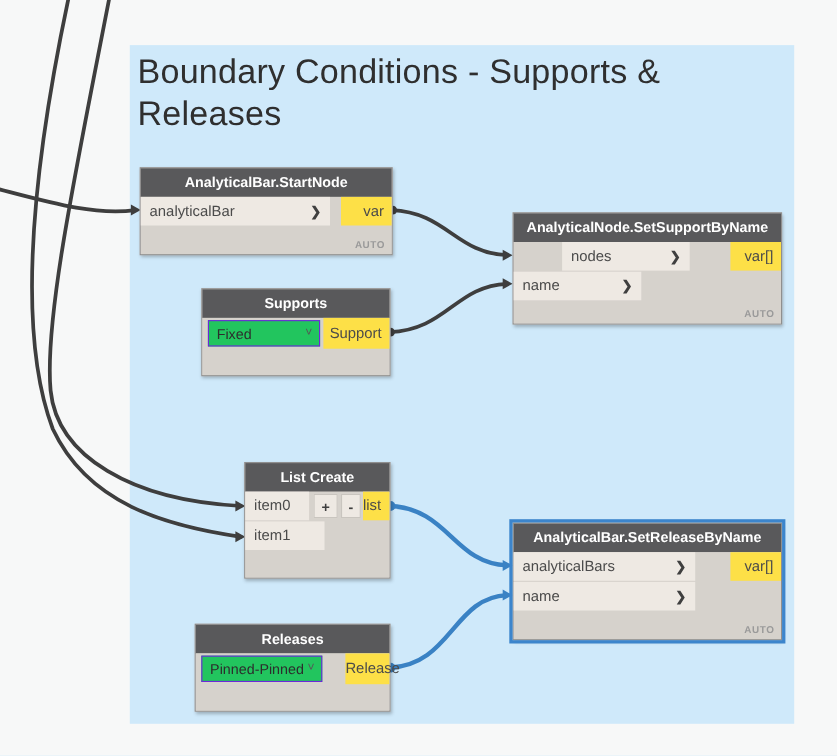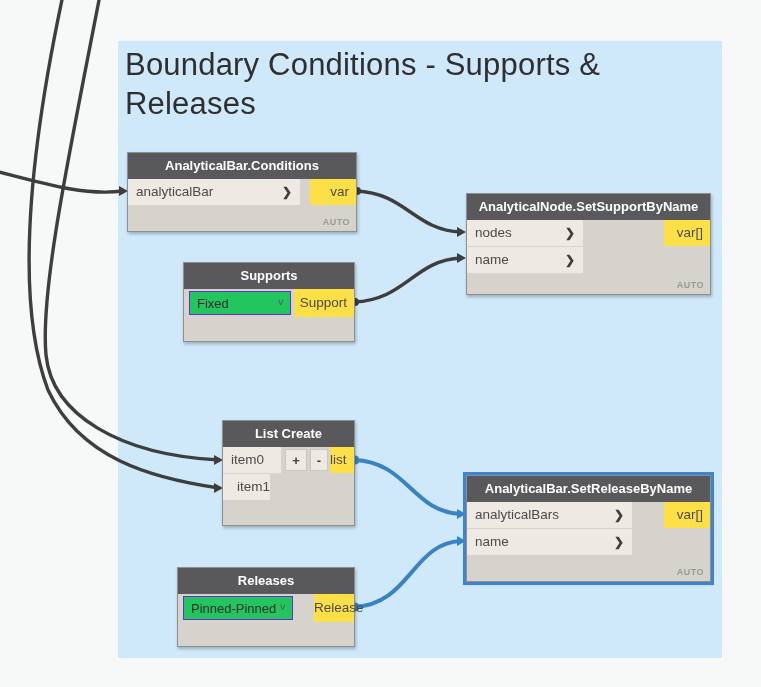--- a/index.html
+++ b/index.html
@@ -95,21 +95,21 @@
   </g>
   <g fill="#3a82c4">
     <polygon points="457,509 466,514 457,519"></polygon>
     <polygon points="457,536 466,541 457,546"></polygon>
     <circle cx="355" cy="460" r="4.5"></circle>
     <circle cx="355" cy="607" r="4.5"></circle>
   </g>
 </svg>
 
 <div class="node" style="left:127px;top:152px;width:228px;">
-  <div class="node-header">AnalyticalBar.Conditions</div>
+  <div class="node-header">AnalyticalBar.StartNode</div>
   <div class="node-body" style="height:52px;">
     <div class="in-port" style="width:172px;">
       <span>analyticalBar</span>
       <span class="chev">❯</span>
     </div>
     <div class="out-port" style="width:46px;">var</div>
     <div class="auto-badge">AUTO</div>
   </div>
 </div>
 
@@ -120,40 +120,40 @@
       <span>Fixed</span>
       <span class="dd-chev">˅</span>
     </div>
     <div class="out-port" style="width:60px;height:28px;line-height:28px;">Support</div>
   </div>
 </div>
 
 <div class="node" style="left:466px;top:193px;width:243px;">
   <div class="node-header">AnalyticalNode.SetSupportByName</div>
   <div class="node-body" style="height:74px;">
-    <div class="in-port" style="width:116px;">
+    <div class="in-port" style="width:116px;margin-left:44px;">
       <span>nodes</span>
       <span class="chev">❯</span>
     </div>
     <div class="in-port" style="width:116px;">
       <span>name</span>
       <span class="chev">❯</span>
     </div>
     <div class="out-port" style="width:46px;">var[]</div>
     <div class="auto-badge">AUTO</div>
   </div>
 </div>
 
 <div class="node" style="left:222px;top:420px;width:131px;">
   <div class="node-header">List Create</div>
   <div class="node-body" style="height:78px;">
     <div class="in-port" style="width:58px;">
       <span>item0</span>
     </div>
-    <div class="in-port" style="width:47px;text-align:right;">
+    <div class="in-port" style="width:72px;">
       <span>item1</span>
     </div>
     <div class="mini-btn" style="left:62px;width:22px;">+</div>
     <div class="mini-btn" style="left:87px;width:18px;">-</div>
     <div class="out-port" style="width:24px;padding-right:20px;">list</div>
   </div>
 </div>
 
 <div class="node selected" style="left:466px;top:475px;width:243px;">
   <div class="node-header">AnalyticalBar.SetReleaseByName</div>

